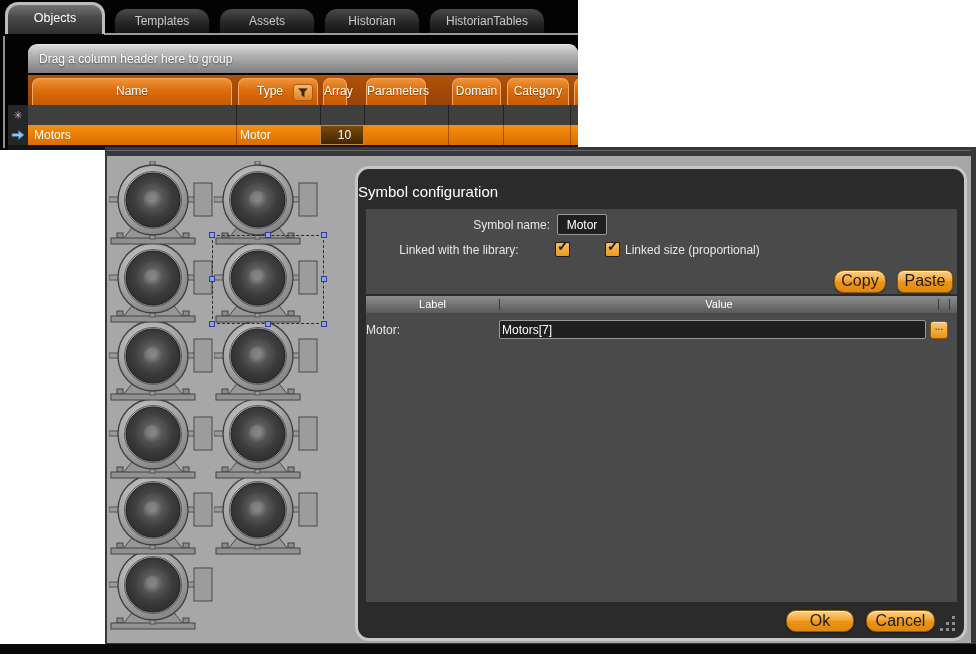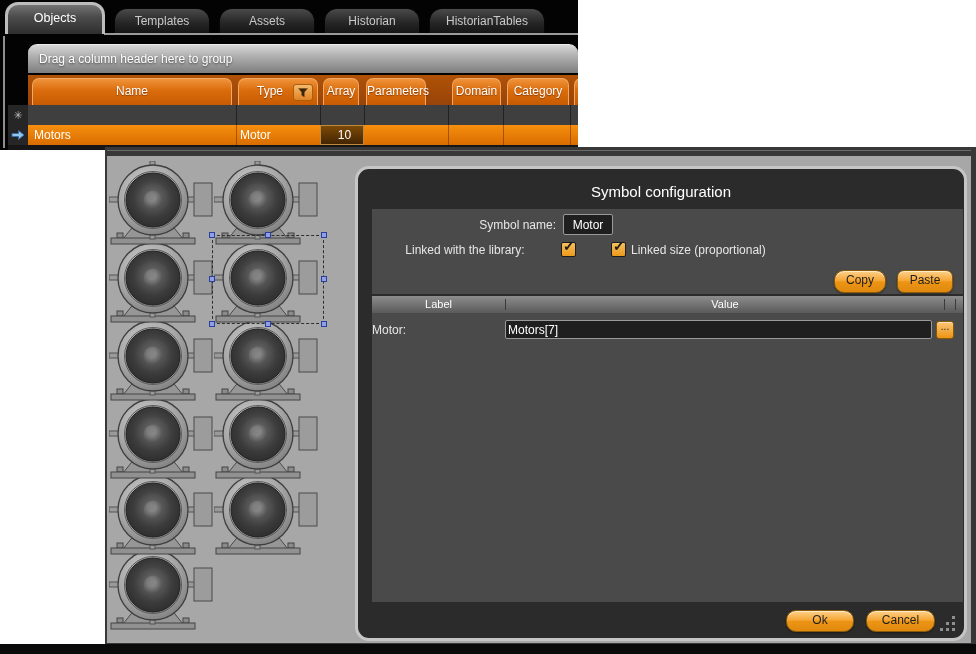--- a/index.html
+++ b/index.html
@@ -59,39 +59,39 @@
 
   .motor { position:absolute; width:104px; height:86px; }
 
   .selection-box { position:absolute; left:105px; top:79px; width:112px; height:89px;
          border:1px dashed #2f2f2f; box-sizing:border-box; }
   .handle { position:absolute; width:6px; height:6px; background:#8fa0e8; border:1px solid #2c3e9e; box-sizing:border-box; }
 
   
   .dialog { position:absolute; left:248px; top:10px; width:606px; height:469px;
          background:#2b2b2b; border:3px solid #c6c6c6; border-radius:14px; }
-  .dialog-title { position:absolute; left:0; top:14px; width:100%; text-align:center;
+  .dialog-title { position:absolute; left:0; top:14px; width:100%; text-align:left;
          color:#ffffff; font-size:15px; }
-  .panel { position:absolute; left:14px; width:591px; background:#4a4a4a;text-decoration:underline; }
+  .panel { position:absolute; left:8px; width:591px; background:#4a4a4a;text-decoration:underline; }
   .panel-top { top:40px; height:85px; }
   .panel-table { top:127px; height:306px; }
 
   .dlg-label { position:absolute; color:#e6e6e6; font-size:12px; white-space:nowrap; }
   .dark-input { position:absolute; background:#1f1f1f; border:1px solid #9a9a9a; border-radius:2px;
          color:#ffffff; font-size:12px; font-family:"Liberation Sans",sans-serif; box-sizing:border-box; }
 
   .checkbox { position:absolute; width:13px; height:13px; border-radius:2px;
          background:linear-gradient(#f7c05c,#eb9a1c); border:1px solid #1d1d1d; }
   .checkbox::after { content:"✓"; position:absolute; left:1px; top:-5px; color:#1c1c1c;
          font-size:14px; font-weight:bold; }
 
   .obtn { position:absolute; border-radius:10px; border:1px solid #8a5a06;
          background:linear-gradient(#fdd18d,#f6a735 45%,#ec9414 52%,#e0890f);
          box-shadow:inset 0 1px 0 rgba(255,255,255,.55), 0 1px 2px rgba(0,0,0,.4);
-         color:#1f1f1f; font-size:12px; text-align:center; line-height:19px; cursor:default; }
+         color:#1f1f1f; font-size:16px; text-align:center; line-height:19px; cursor:default; }
 
   .table-header { position:absolute; left:0; top:0; width:100%; height:17px;
          background:linear-gradient(#8d8d8d,#5a5a5a); color:#fff; font-size:11px; line-height:17px; }
   .th-text { position:absolute; top:0; text-align:center; }
   .tick { position:absolute; top:3px; width:1px; height:11px; background:#3a3a3a; }
 
   .browse-btn { position:absolute; width:16px; height:16px; border-radius:3px; border:1px solid #8a5a06;
          background:linear-gradient(#fbc678,#ec9414); color:#1f1f1f; font-size:10px;
          line-height:10px; text-align:center; box-shadow:inset 0 1px 0 rgba(255,255,255,.5); }
 
@@ -142,21 +142,21 @@
     <div class="header-row">
       <div class="hcell" style="left:4px;   width:200px;">Name</div>
       <div class="hcell" style="left:210px; width:80px;">
         <span style="margin-right:16px;">Type</span>
         <span class="filter-btn">
           <svg width="11" height="10" viewBox="0 0 11 10">
             <path d="M0.5,0.5 H9.5 L6.3,4.2 V9 L3.7,7.2 V4.2 Z" fill="#35230a" stroke="#7a4a10" stroke-width="0.5"></path>
           </svg>
         </span>
       </div>
-      <div class="hcell" style="left:295px; width:36px;">Array</div>
+      <div class="hcell" style="left:295px; width:24px;text-align:right;">Array</div>
       <div class="hcell" style="left:338px; width:60px;">Parameters</div>
       <div class="hcell" style="left:424px; width:49px;">Domain</div>
       <div class="hcell" style="left:479px; width:62px;">Category</div>
       <div class="hcell" style="left:546px; width:40px;"></div>
     </div>
 
     <div class="row-indicator-col">
       <div class="ind-cell">
         <span class="new-row-star">✳</span>
       </div>

